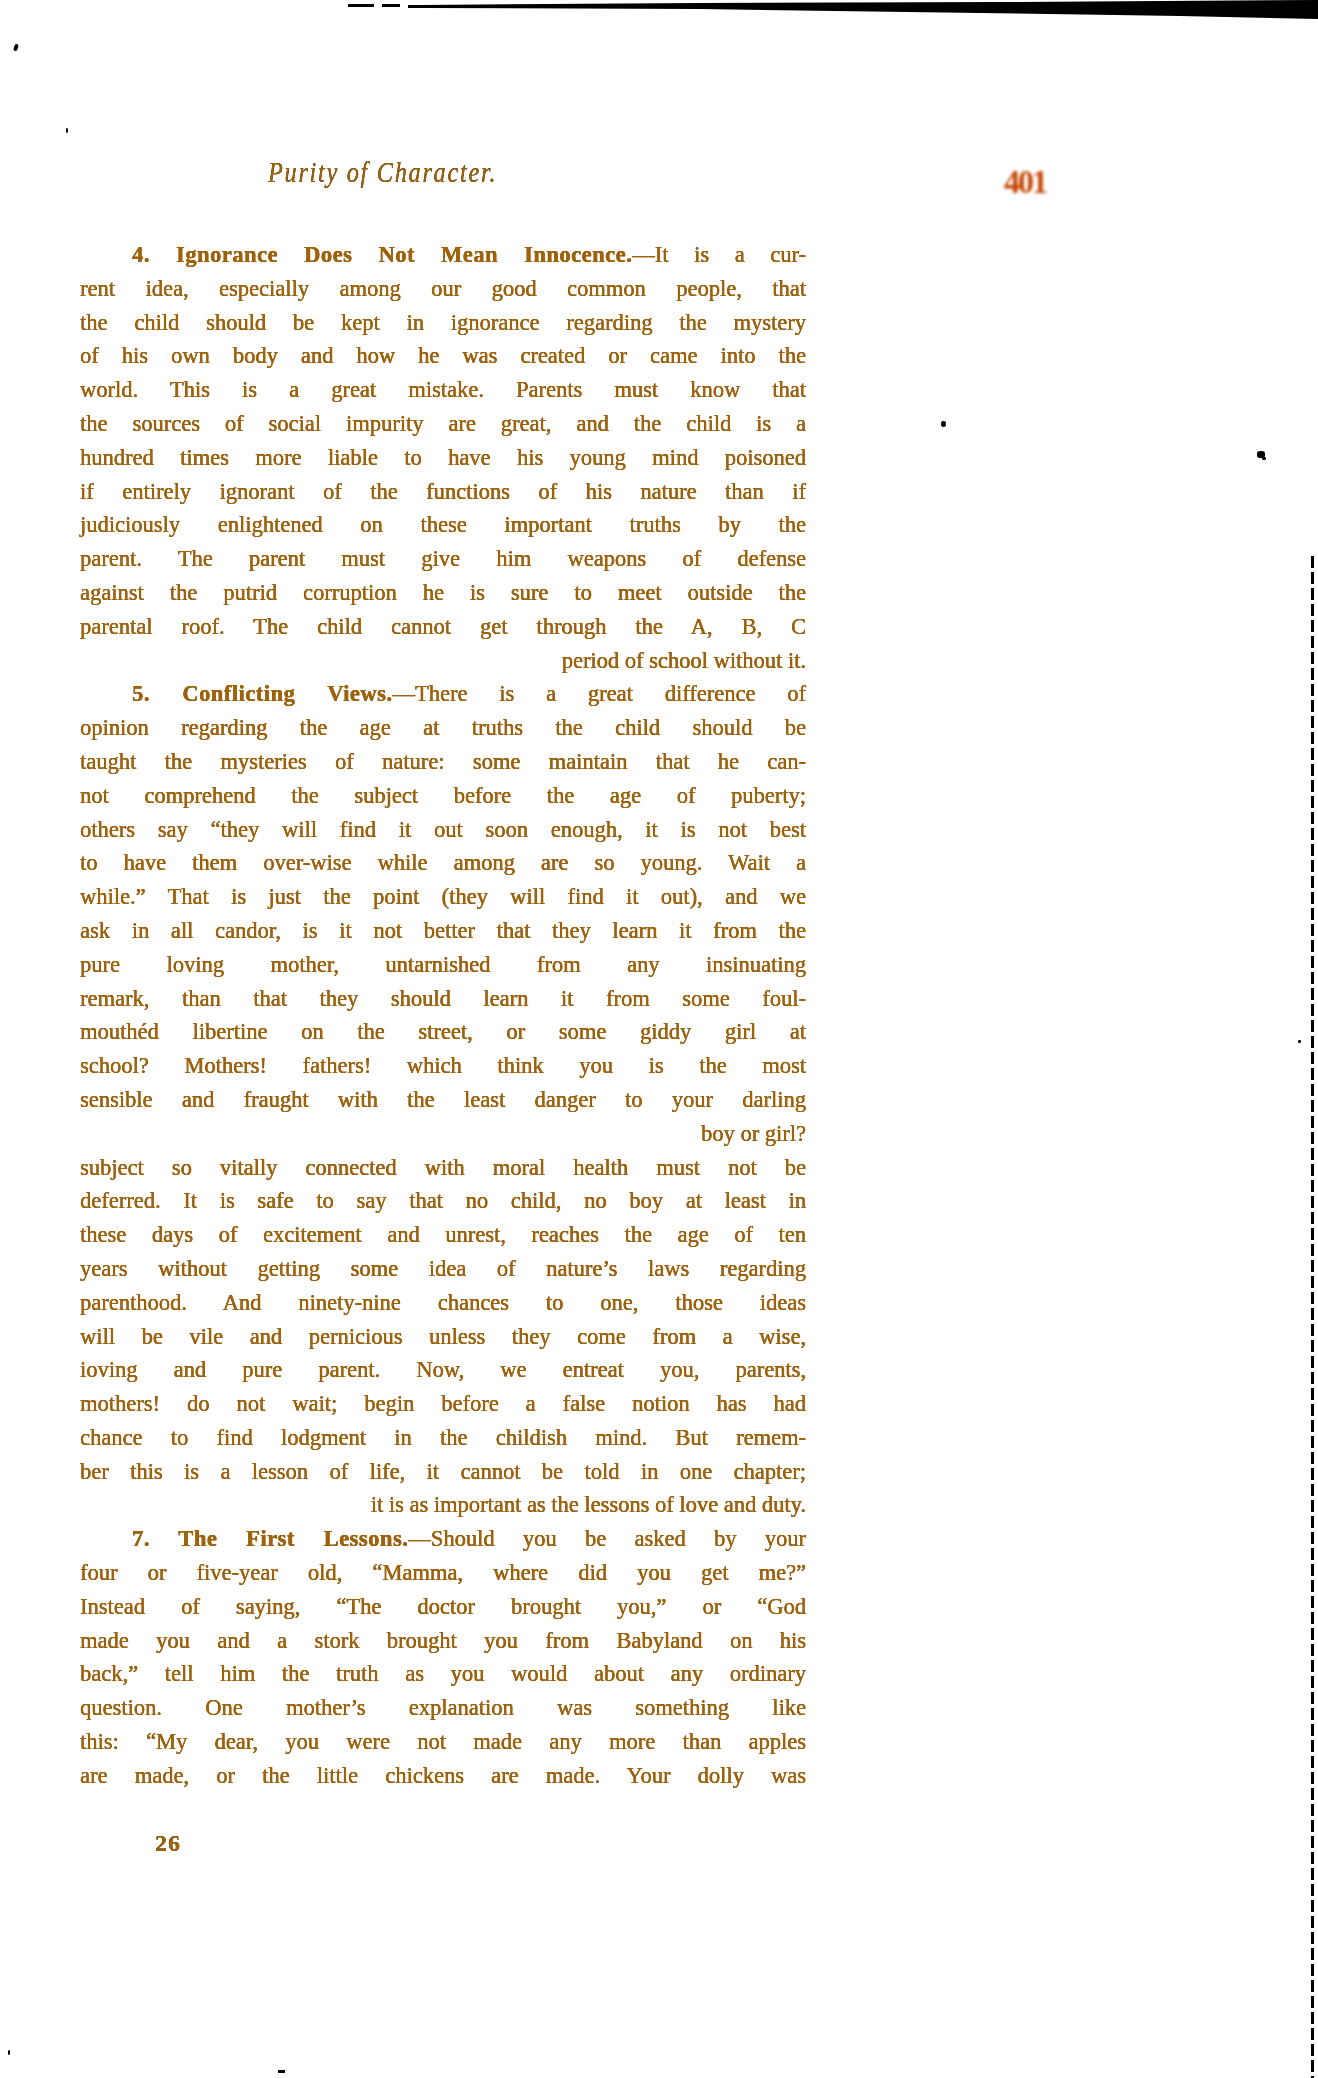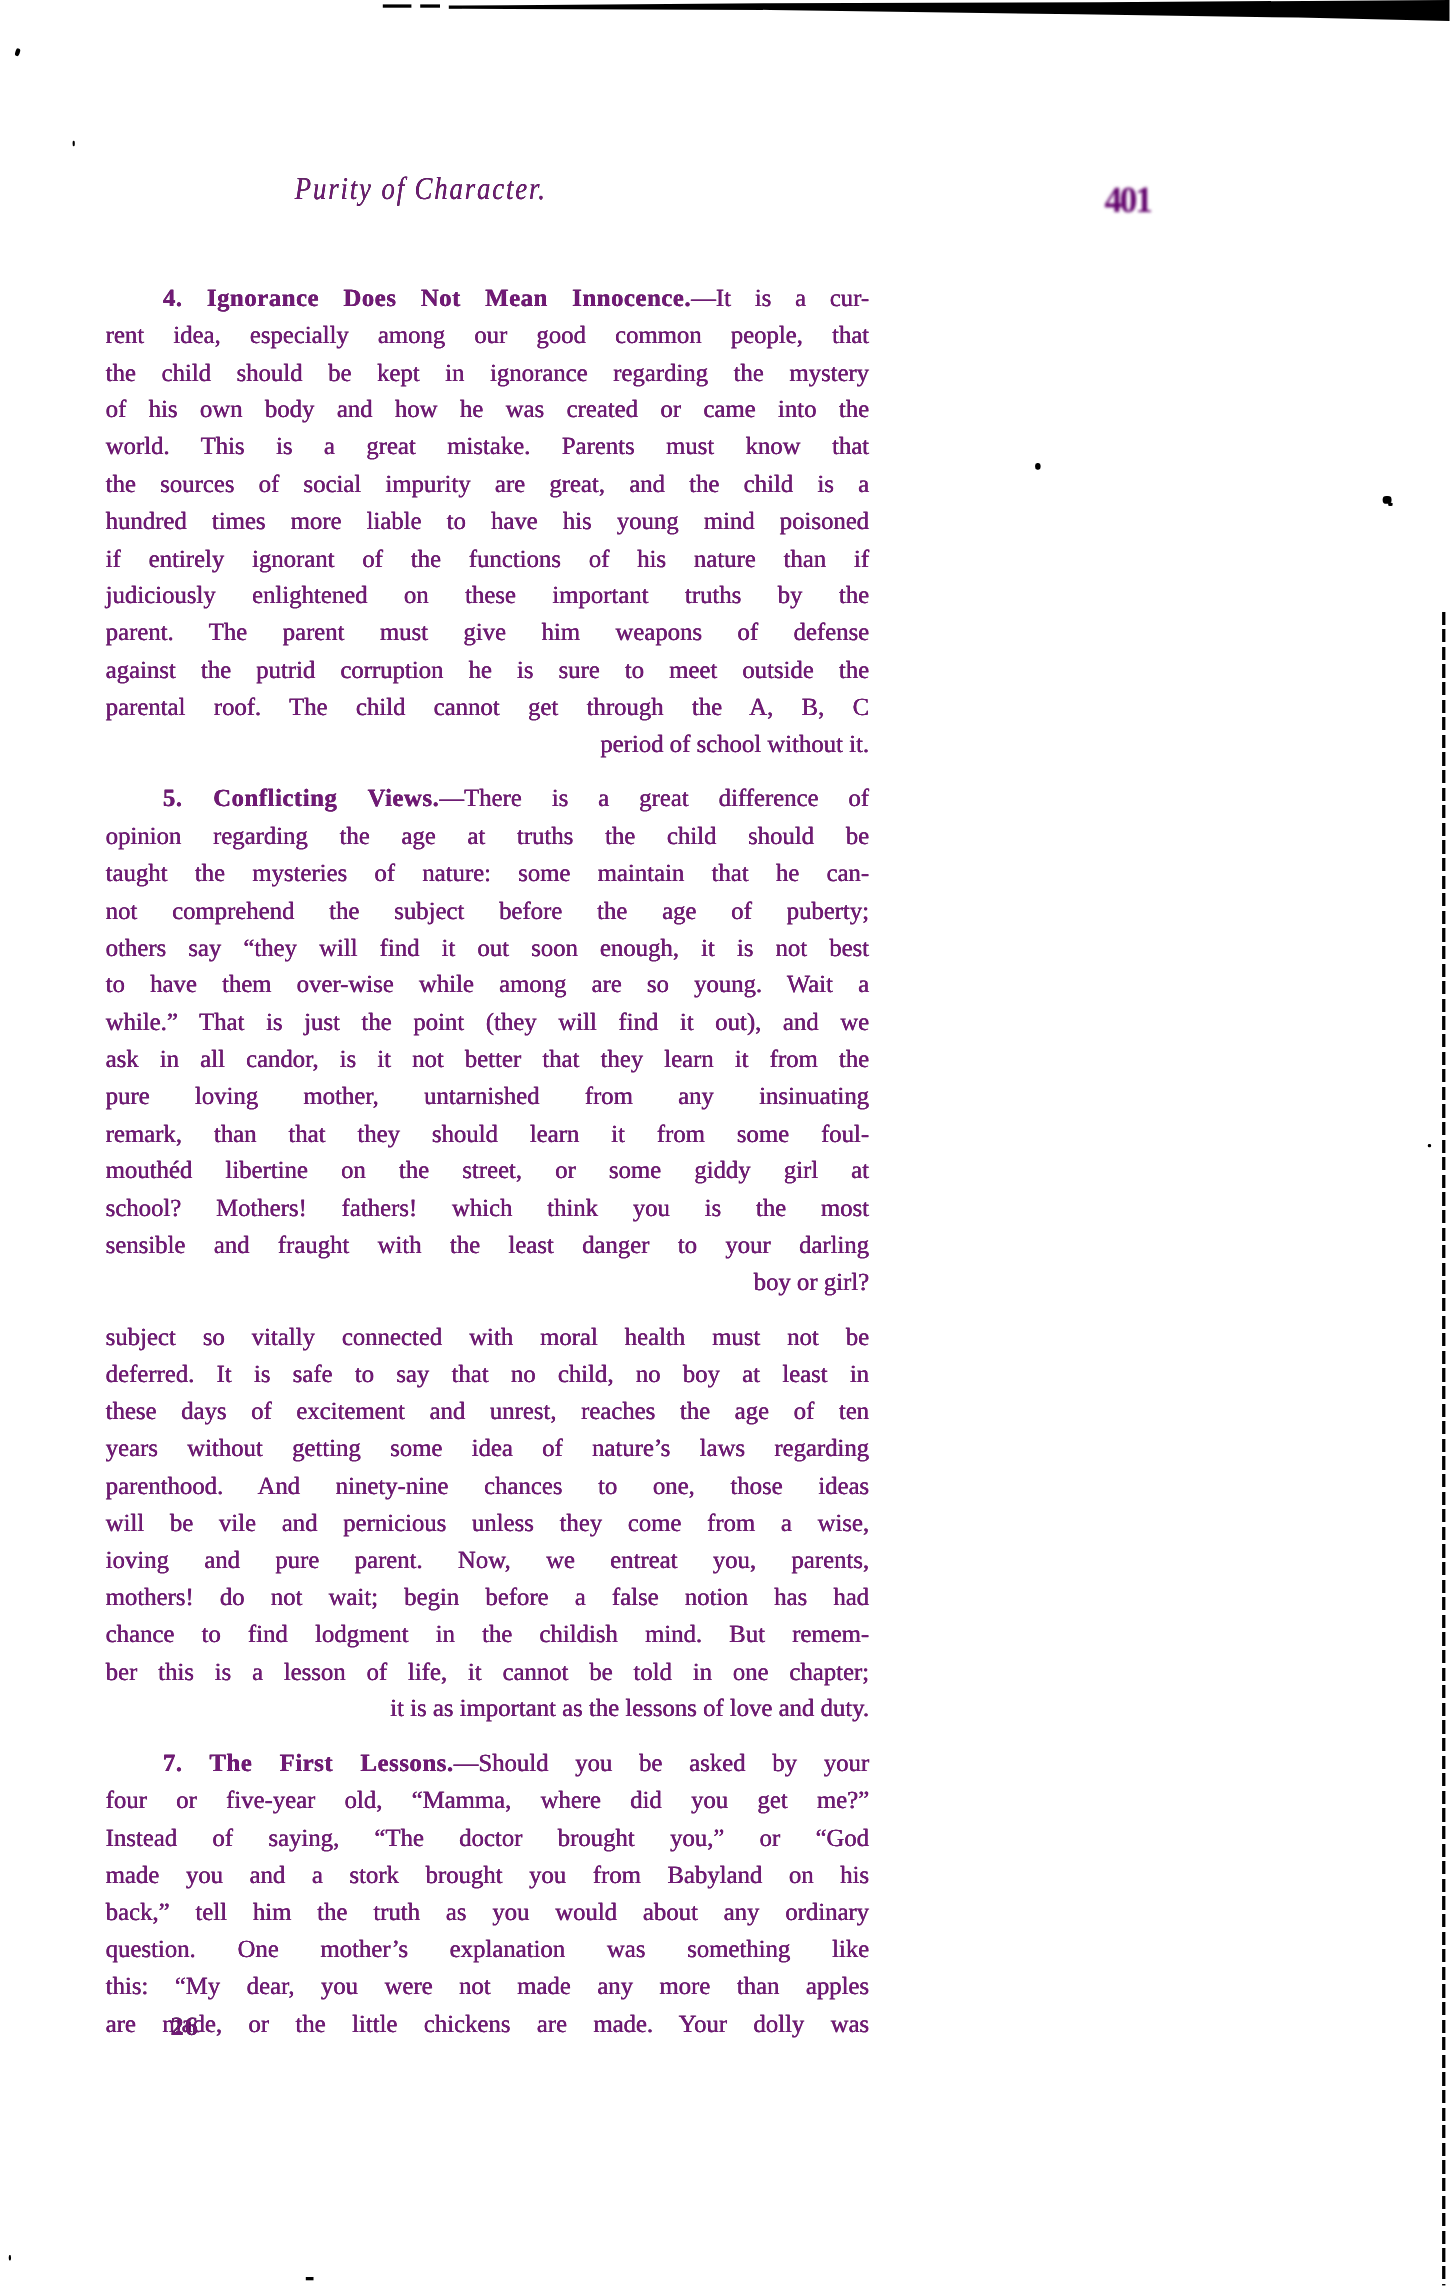--- a/index.html
+++ b/index.html
@@ -1,38 +1,38 @@
 <!DOCTYPE html>
 <html><head>
 <meta charset="utf-8">
 <style>
   html,body { margin:0; padding:0; background:#ffffff; }
   .page {
     position:relative; width:1318px; height:2078px;
     background:#ffffff; overflow:hidden;
     font-family:"Liberation Serif", serif;
-    color:#701a75;
+    color:#a16207;
   }
   
   .running-title {
     position:absolute; top:156px; left:268px;
     font-style:italic; font-size:29px; white-space:nowrap;
     transform:scaleX(0.84); transform-origin:left top;
     letter-spacing:2px;
     text-shadow:0 0 0.6px #000;
   }
   .page-number {
     position:absolute; top:163px; left:1004px;
     font-size:32px; font-weight:bold; letter-spacing:-2px;
     filter:blur(1.4px) contrast(2);
     transform:scaleY(1.05);
   }
   
   .text-block { position:absolute; left:80px; top:238px; width:726px; }
-  .paragraph { margin:16px; }
+  .paragraph { margin:0; }
   .line {
     height:33.8px; line-height:33.8px;
     font-size:22.5px;
     text-align:right; overflow:visible; white-space:normal;
     text-shadow:0.35px 0 0 currentColor, 0 0 0.5px rgba(0,0,0,0.65);
   }
   .line.just { text-align:justify; text-align-last:justify; }
   .line.indent { text-indent:52px; }
   .seg.bold { font-weight:bold; letter-spacing:0.5px; }
   .seg.italic { }

